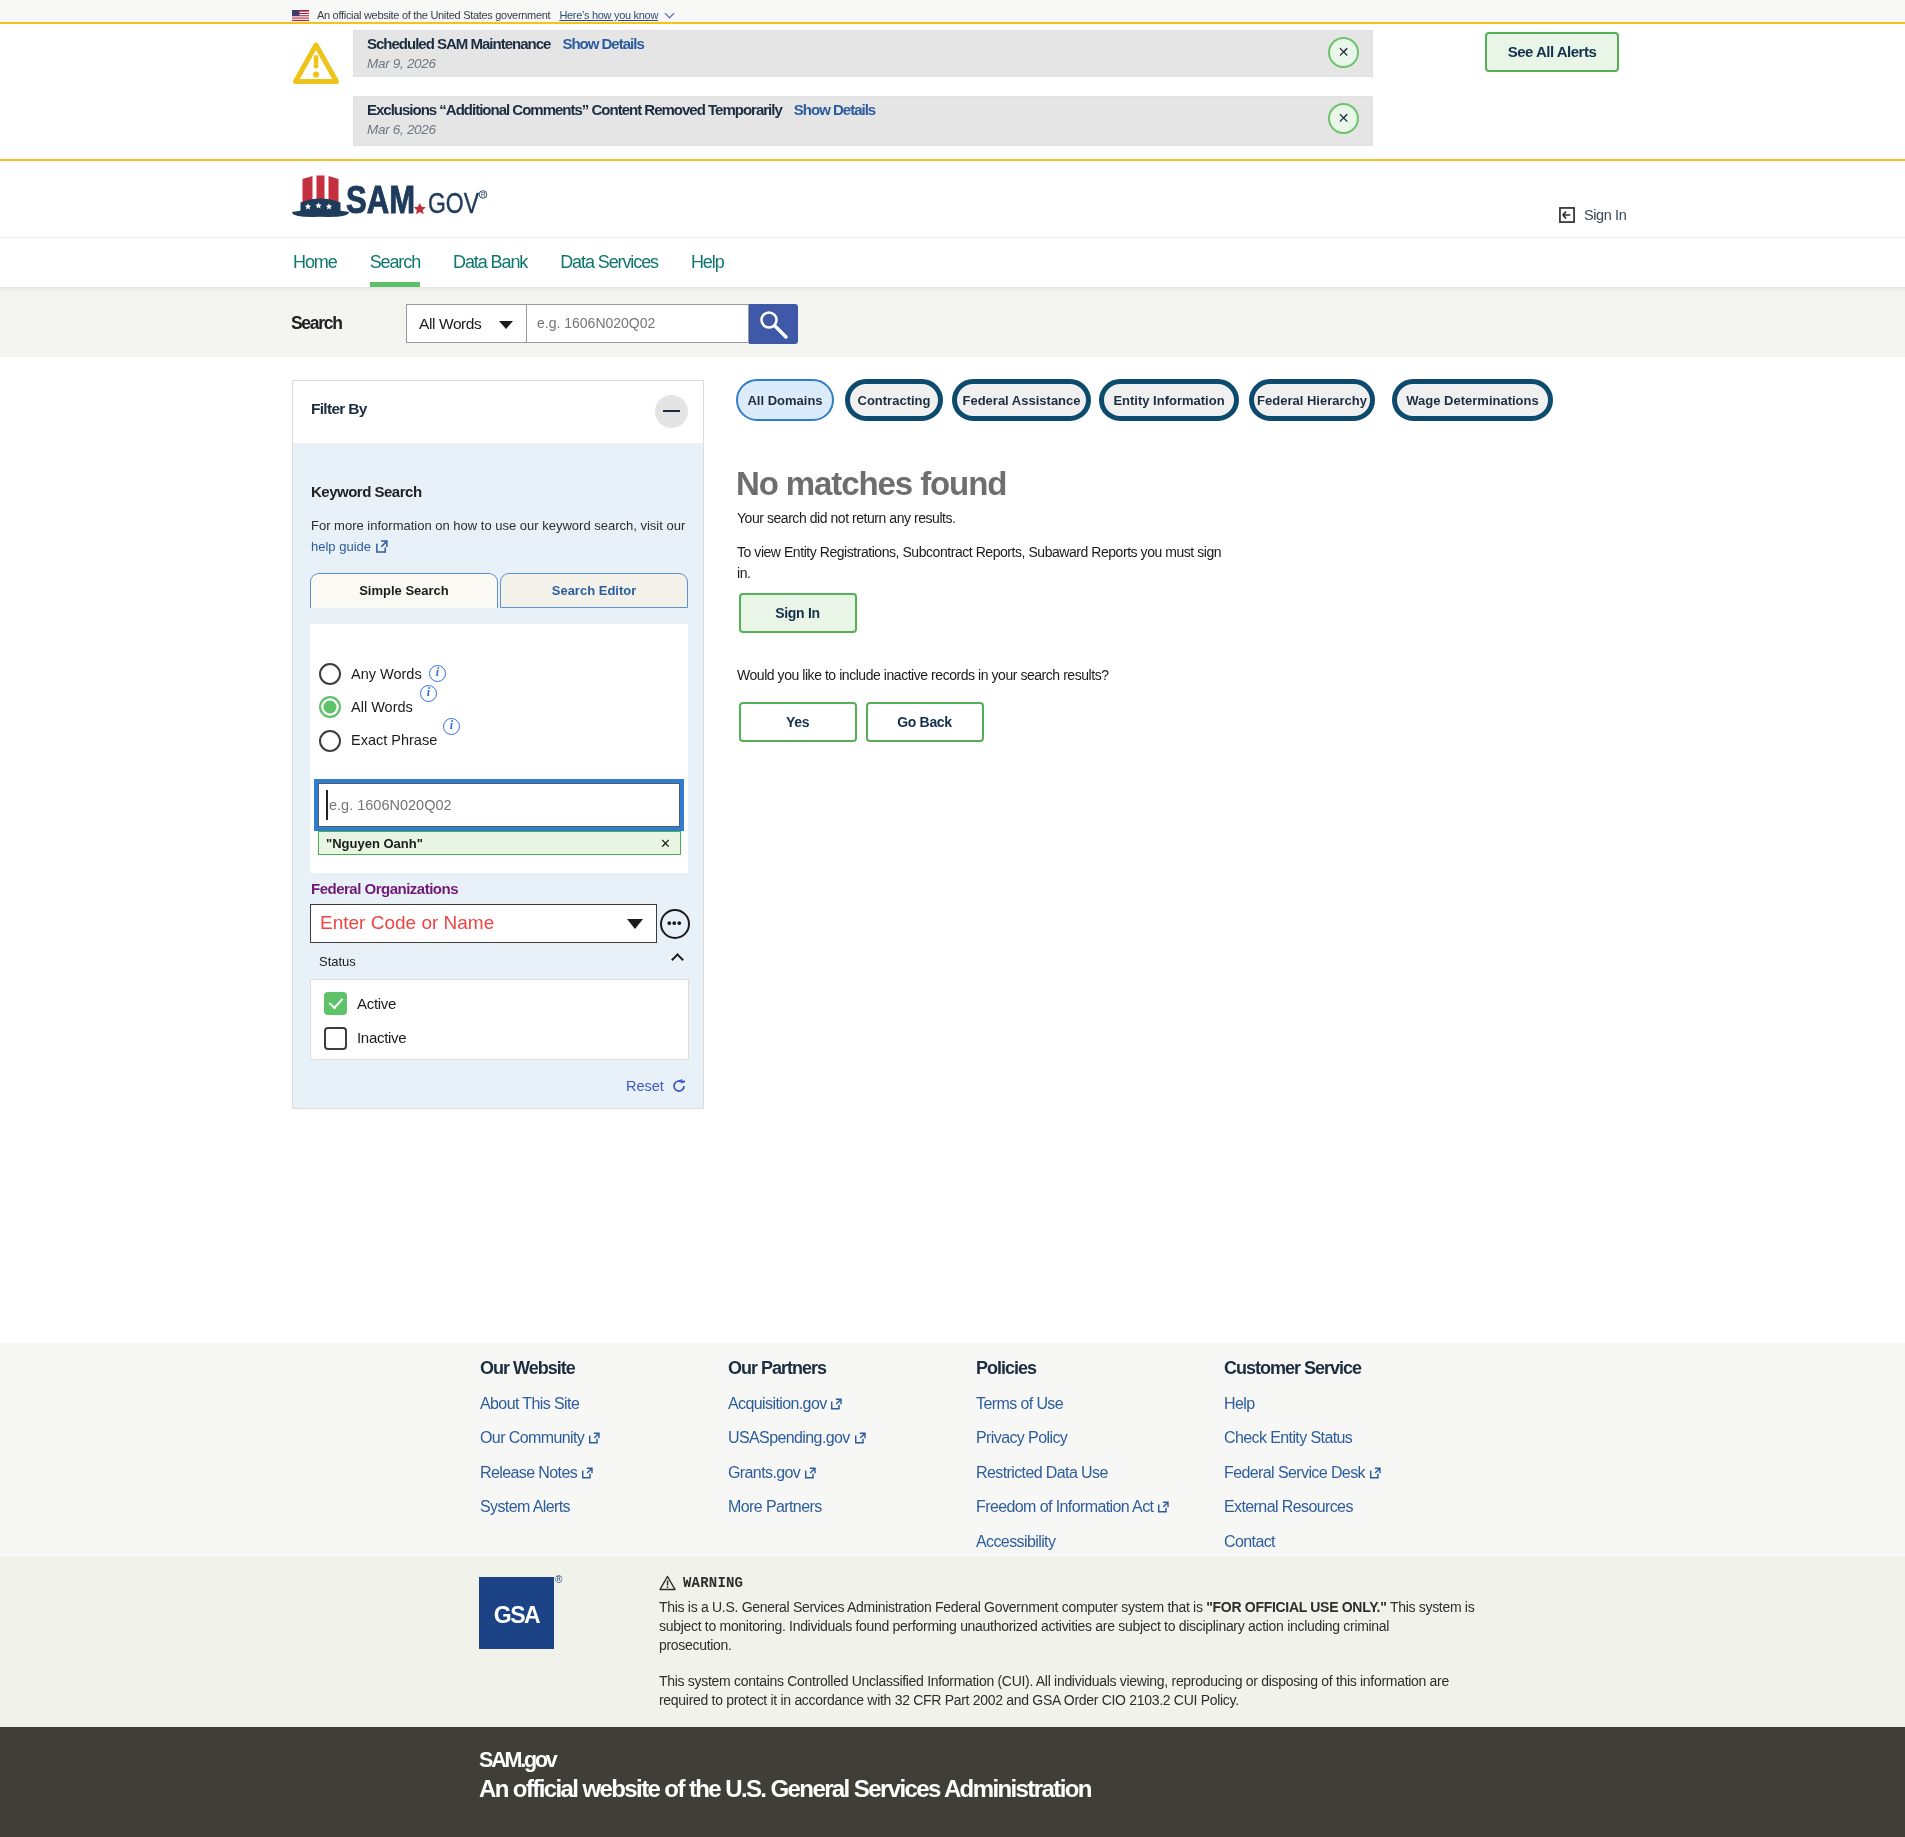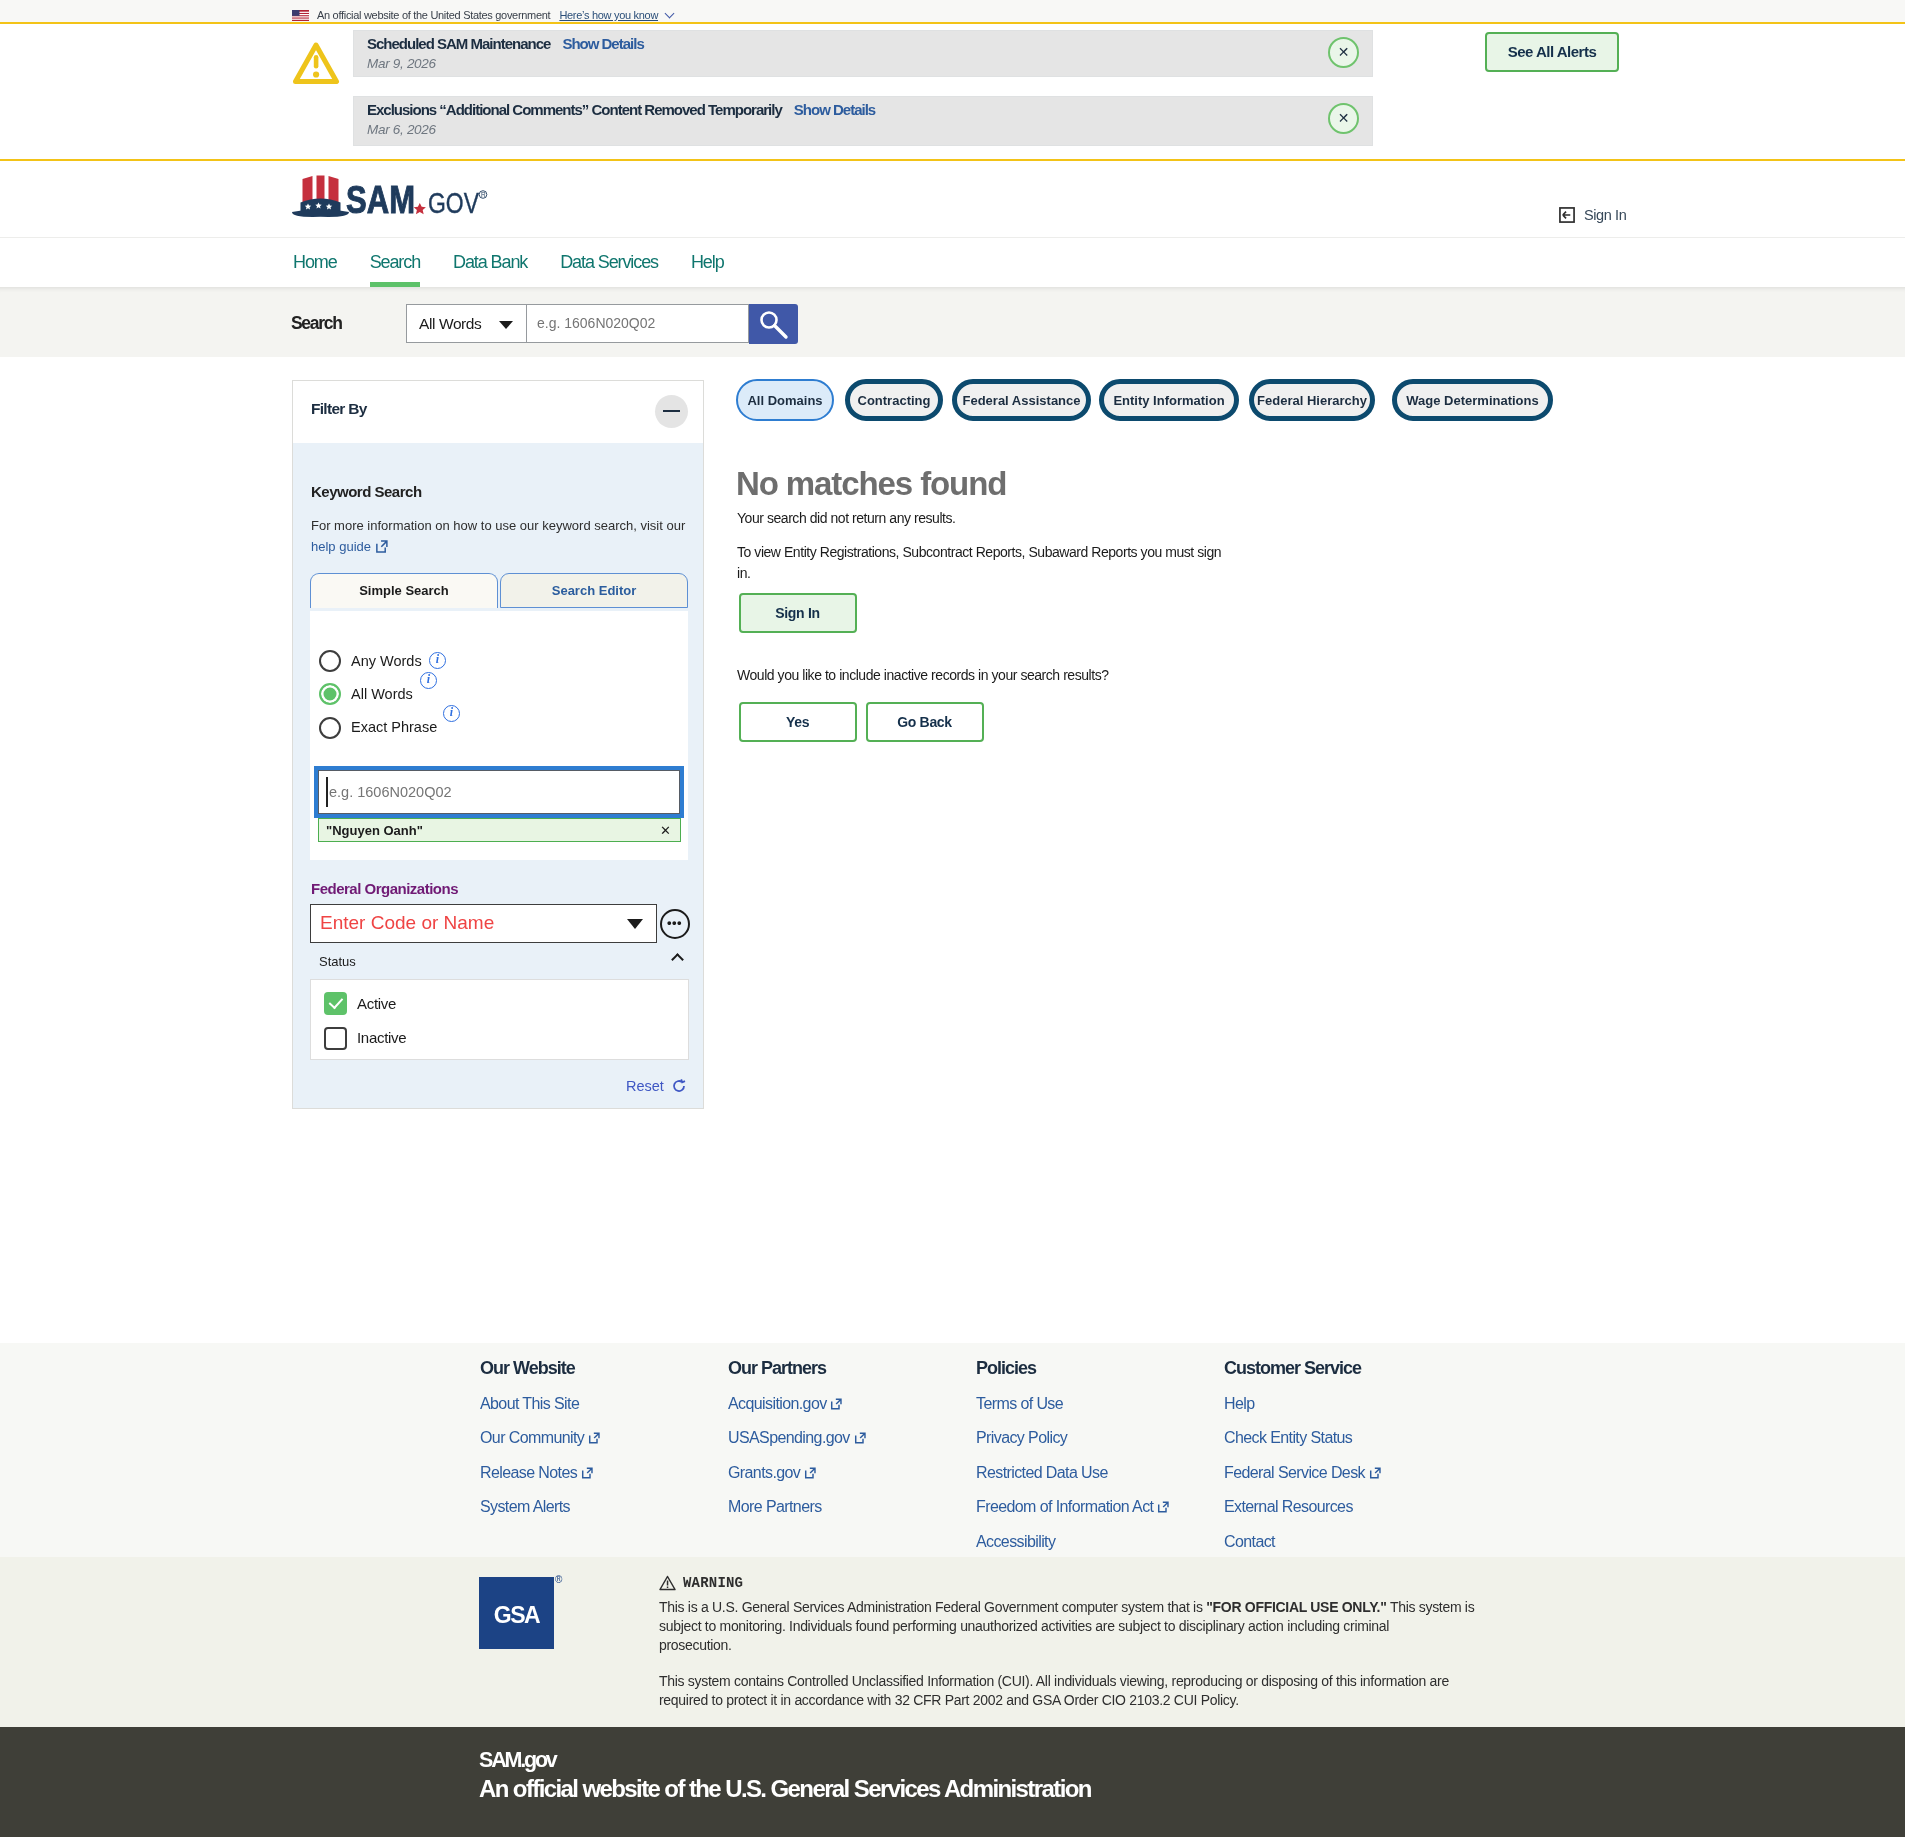--- a/index.html
+++ b/index.html
@@ -45,21 +45,21 @@
 .minus { position: absolute; right: 15px; top: 14px; width: 33px; height: 33px; border-radius: 50%; background: #e4e4e4; }
 .minus::after { content: ""; position: absolute; left: 8px; right: 8px; top: 15px; height: 2.5px; background: #1c2d40; }
 .f-abs { position: absolute; }
 .kw-h { left: 18px; top: 102.5px; font-size: 15px; letter-spacing: -0.5px; font-weight: bold; color: #222; }
 .kw-p { left: 18px; top: 134px; font-size: 13px; color: #2e2e2e; line-height: 21.7px; width: 390px; }
 .kw-p a { color: #2d5c9e; }
 .tabs { left: 17px; top: 192.5px; width: 378px; display: flex; }
 .tab { flex: 1; height: 35px; border: 1px solid #5e90d4; border-radius: 9px 9px 0 0; font-size: 13px; font-weight: bold; color: #2b5d9e; text-align: center; line-height: 33px; }
 .tab.on { background: #faf9f4; border-bottom: none; color: #1b1b1b; }
 .tab.off { background: #f2f2ea; margin-left: 2px; }
-.tab-body { left: 17px; top: 230px; width: 378px; height: 249px; background: #fff; position: absolute; }
+.tab-body { left: 17px; top: 243px; width: 378px; height: 249px; background: #fff; position: absolute; }
 .radio { position: absolute; left: 9px; width: 22px; height: 22px; border-radius: 50%; border: 2px solid #3d3d3d; background: #fff; }
 .radio.sel2 { border: 2px solid #5ec269; background: #5ec269; box-shadow: inset 0 0 0 2.5px #fff; }
 .radio-lb { position: absolute; left: 41px; font-size: 14.5px; color: #1b1b1b; }
 .info { position: absolute; width: 17px; height: 17px; border-radius: 50%; border: 1.5px solid #2f6fe0; color: #2f6fe0; font-size: 12px; font-style: italic; font-weight: bold; text-align: center; line-height: 13px; font-family: "Liberation Serif", serif; }
 .kw-wrap { position: absolute; left: 4px; top: 155px; width: 370px; height: 52px; border: 4px solid #2e7dd1; }
 .kw-input { width: 100%; height: 100%; border: 1.5px solid #565c65; background: #fff; font-size: 14.5px; color: #757575; line-height: 42px; padding-left: 10px; }
 .chip { position: absolute; left: 8px; top: 207px; width: 363px; height: 24px; background: #e8f5e3; border: 1.5px solid #4cae4f; }
 .chip .t { position: absolute; left: 7px; top: 4px; font-size: 13px; font-weight: bold; color: #1b1b1b; }
 .chip .x { position: absolute; right: 9px; top: 4px; font-size: 13px; color: #1b1b1b; }
 .fo-h { left: 18px; top: 499px; font-size: 15px; letter-spacing: -0.5px; font-weight: bold; color: #701a75; }

